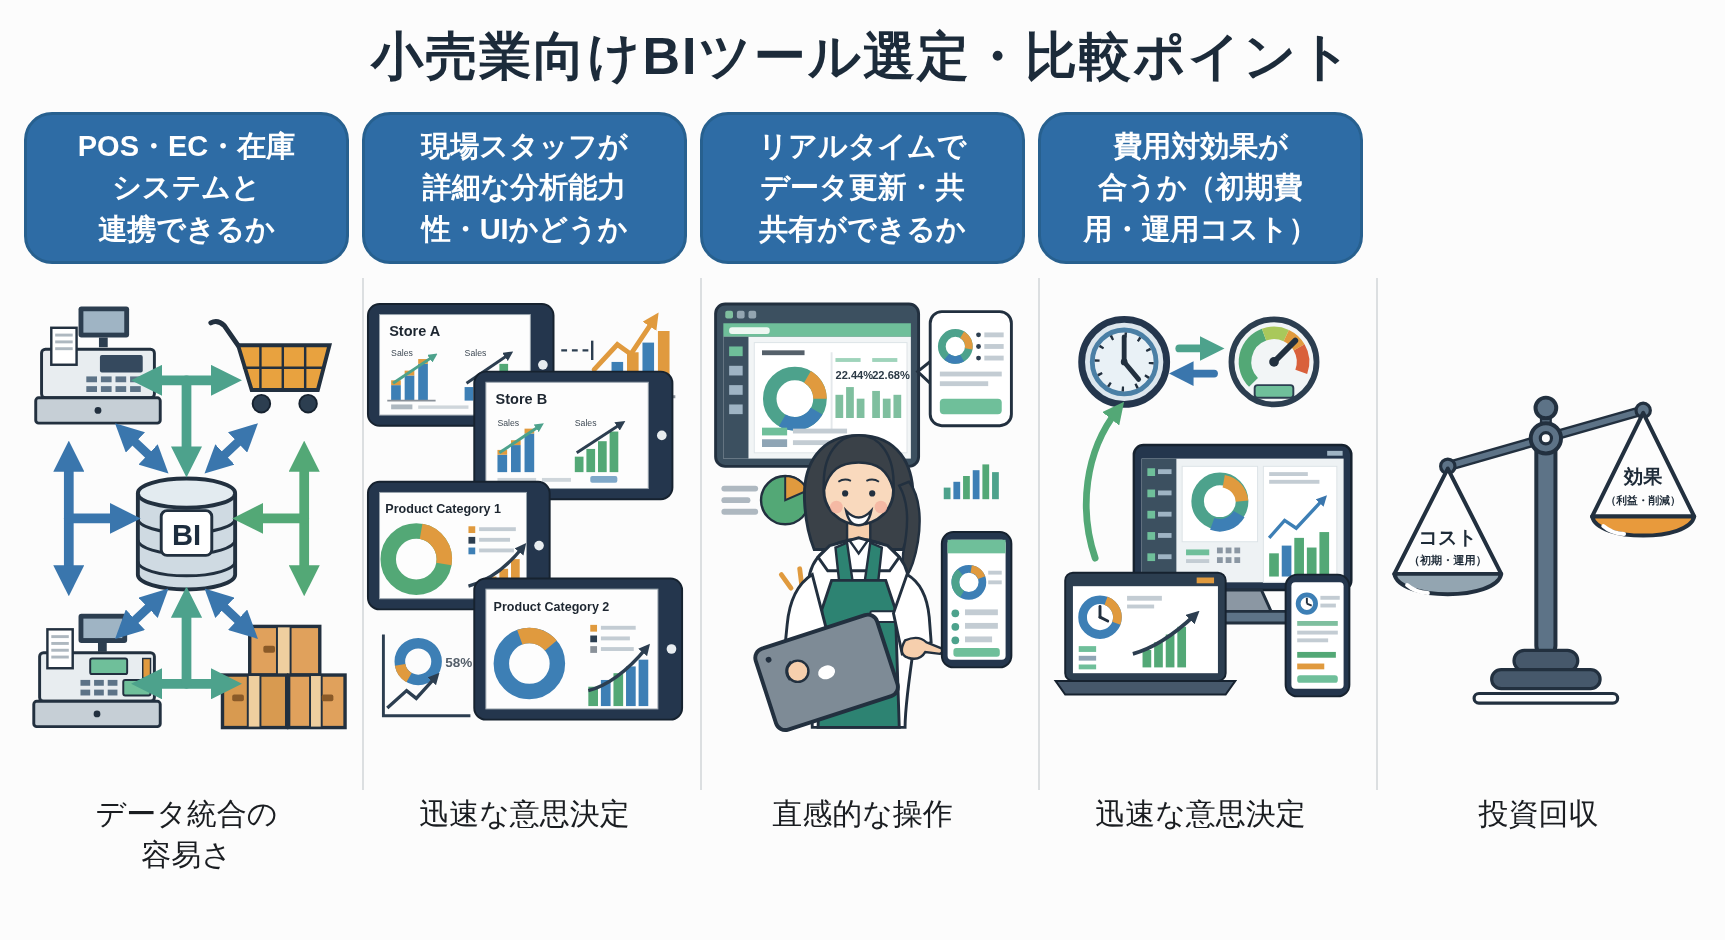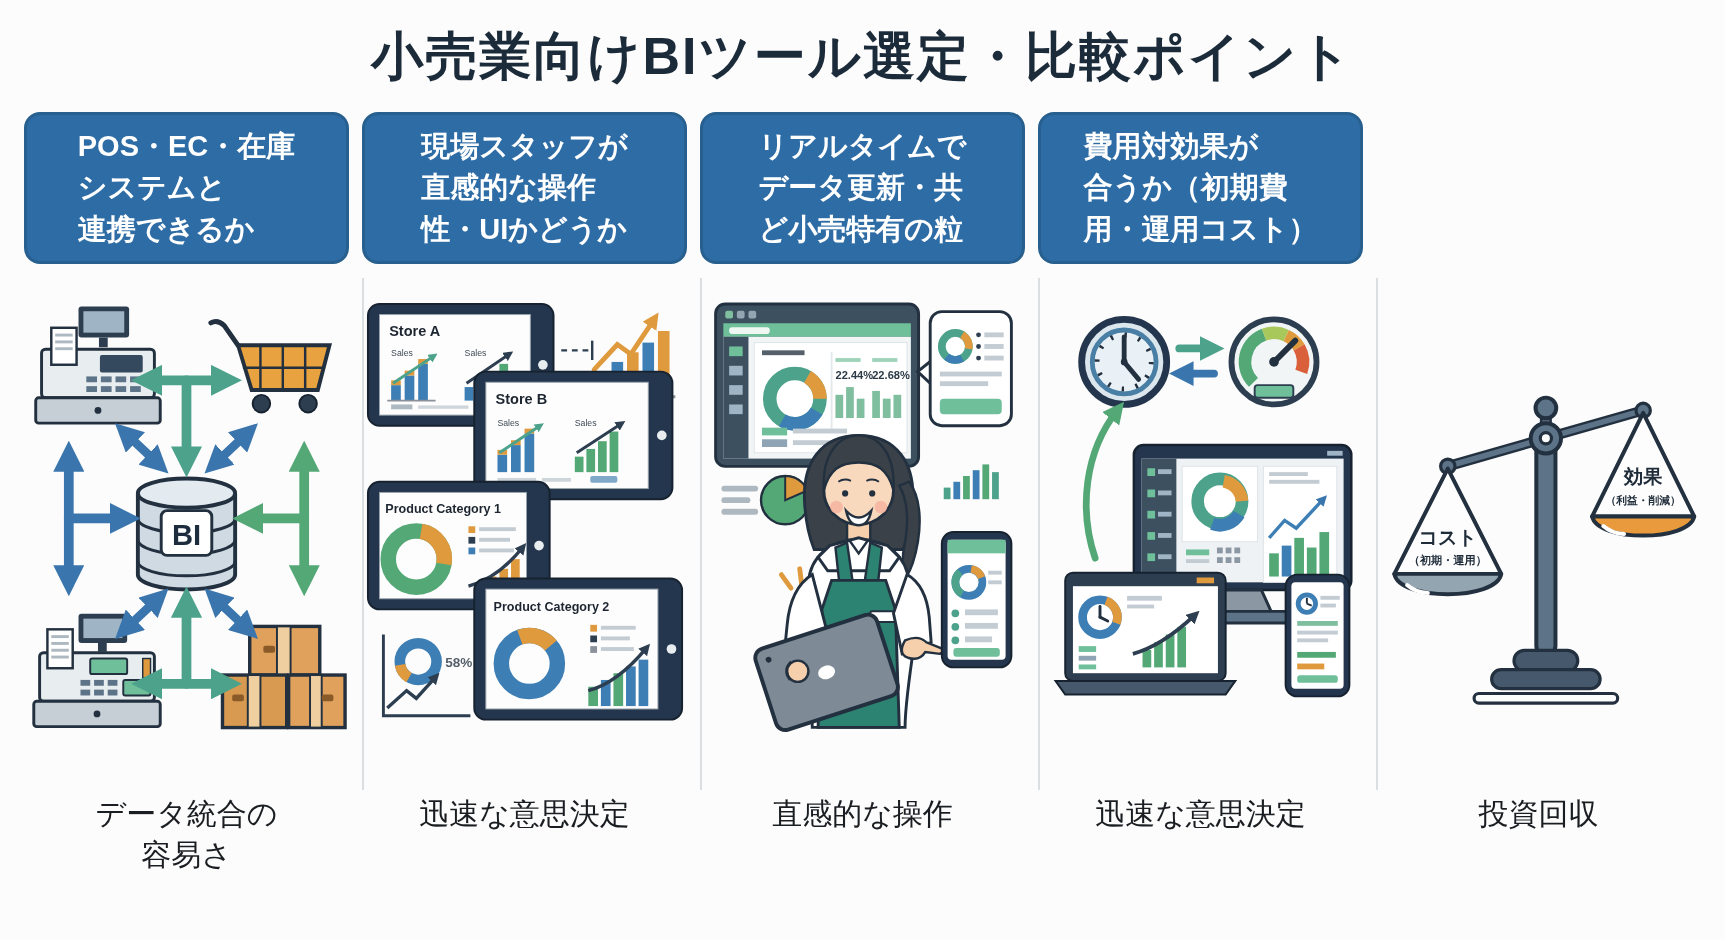--- a/index.html
+++ b/index.html
@@ -2,22 +2,22 @@
 <html><head>
 <meta charset="utf-8">
 <style>
   * { box-sizing: border-box; margin: 0; padding: 0; }
   html,body { width:1725px; height:940px; overflow:hidden; }
   body { background:#fcfcfc; font-family:"Liberation Sans","DejaVu Sans",sans-serif; }
   .title { text-align:center; margin-top:22px; font-size:52px; font-weight:800;
            color:#1c2b3a; letter-spacing:2px; }
   .row5 { display:grid; grid-template-columns:repeat(5,1fr); gap:13px; margin:0 24px; }
   .headers { margin-top:20px; height:152px; }
-  .hbox { background:#2e6ca5; border:3px solid #27608f; border-radius:16px; color:#ffffff;
-          font-size:29px; font-weight:bold; line-height:1.42; 
+  .hbox { background:#2e6ca5; border:3px solid #27608f; border-radius:28px; color:#ffffff;
+          font-size:29px; font-weight:bold; line-height:1.42; text-align:center;
           display:flex; align-items:center; justify-content:center;
           white-space:pre-line; padding:4px 8px; }
   .illus { margin-top:14px; height:512px; }
   .col { position:relative; padding:2px; }
   .col + .col { border-left:2px solid #dcdfe1; }
   .col svg { width:100%; height:100%; display:block; }
   svg { font-family:inherit; }
   .footers { margin-top:4px; }
   .fbox { text-align:center; font-size:30px; font-weight:normal; color:#1a1d21;
           line-height:1.35; white-space:pre-line; }
@@ -47,25 +47,25 @@
 
 <div class="page">
 
   <h1 class="title">小売業向けBIツール選定・比較ポイント</h1>
 
   <div class="row5 headers">
     <div class="hbox">POS・EC・在庫
 システムと
 連携できるか</div>
     <div class="hbox">現場スタッフが
-直感的な操作
+詳細な分析能力
 性・UIかどうか</div>
     <div class="hbox">リアルタイムで
 データ更新・共
-ど小売特有の粒</div>
+共有ができるか</div>
     <div class="hbox">費用対効果が
 合うか（初期費
 用・運用コスト）</div>
   </div>
 
   <div class="row5 illus">
 
     <div class="col">
       <svg viewBox="0 0 330 500" preserveAspectRatio="xMidYMid meet">
 

